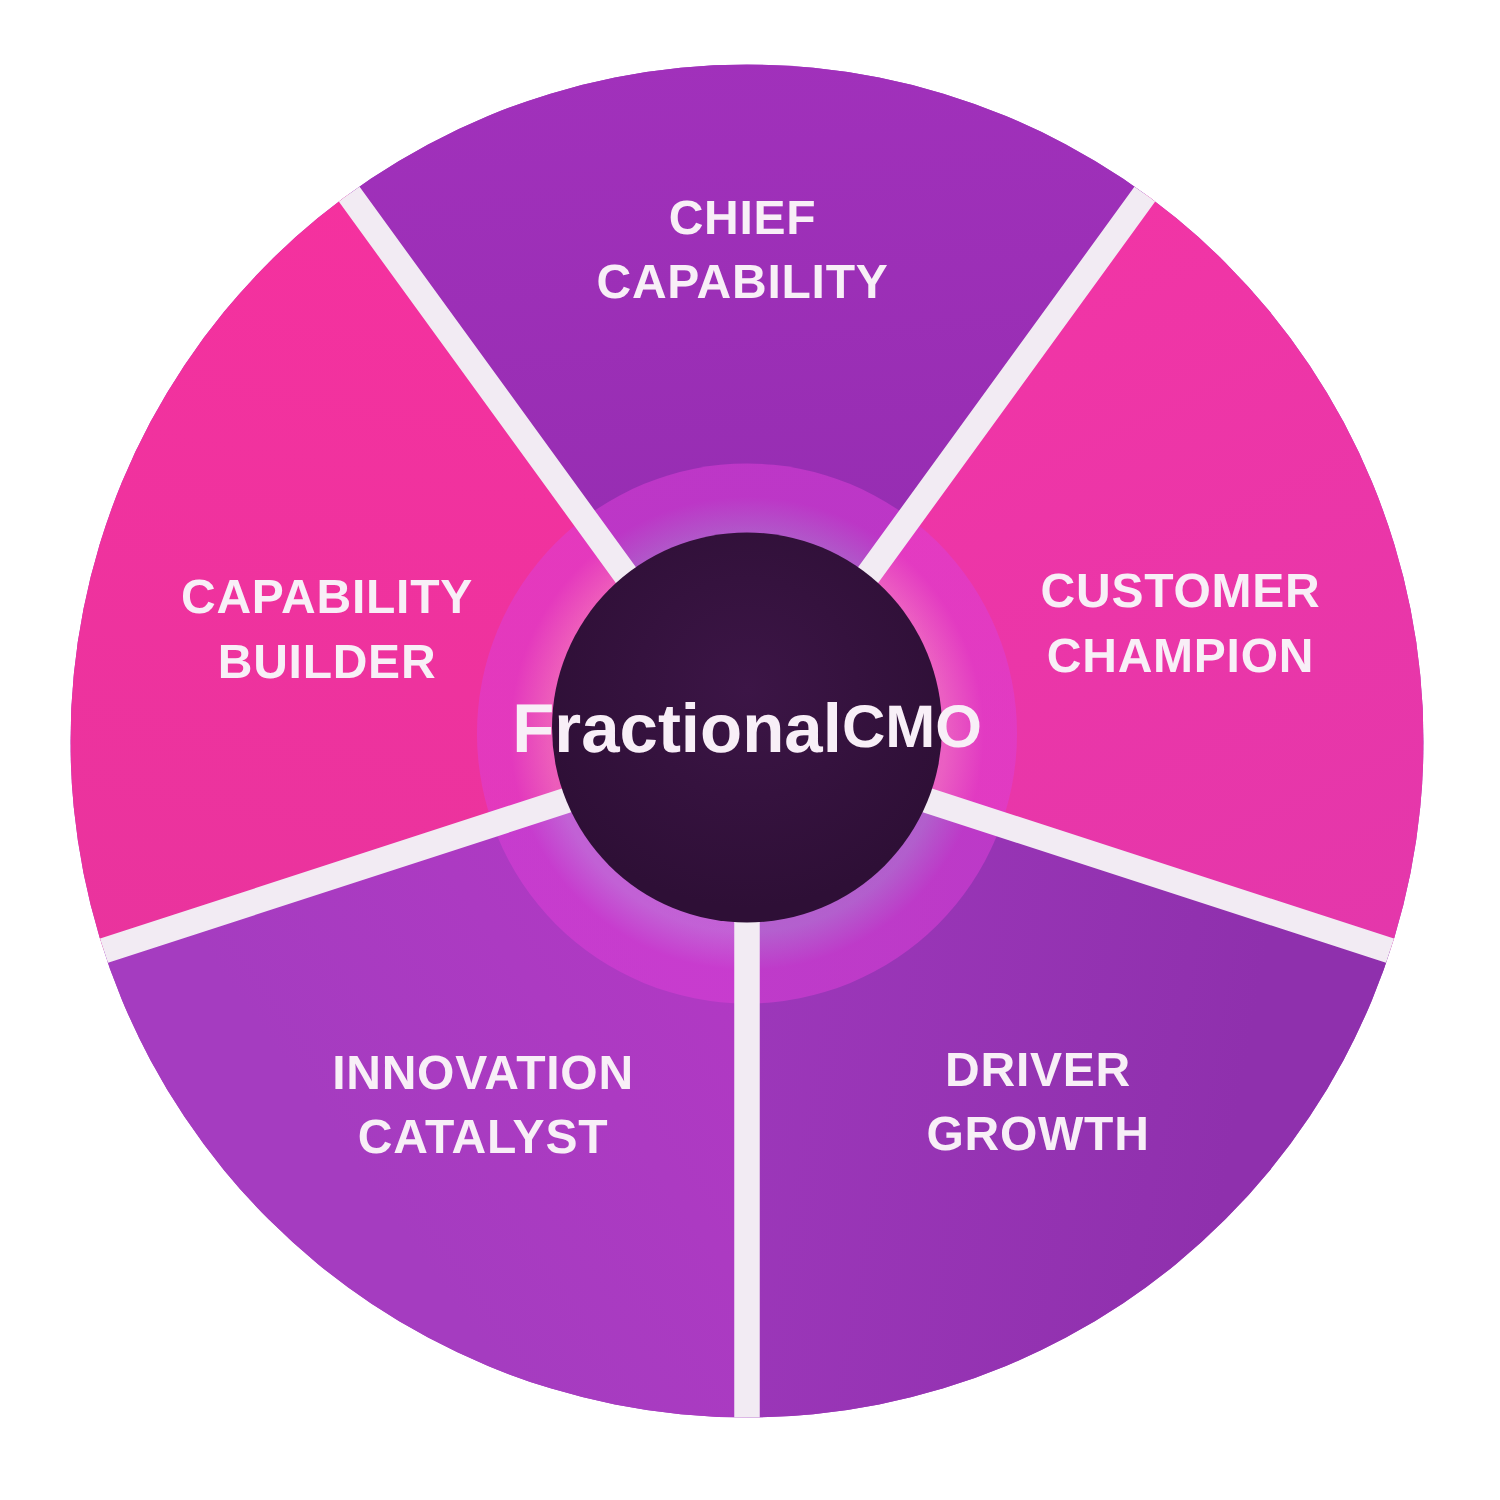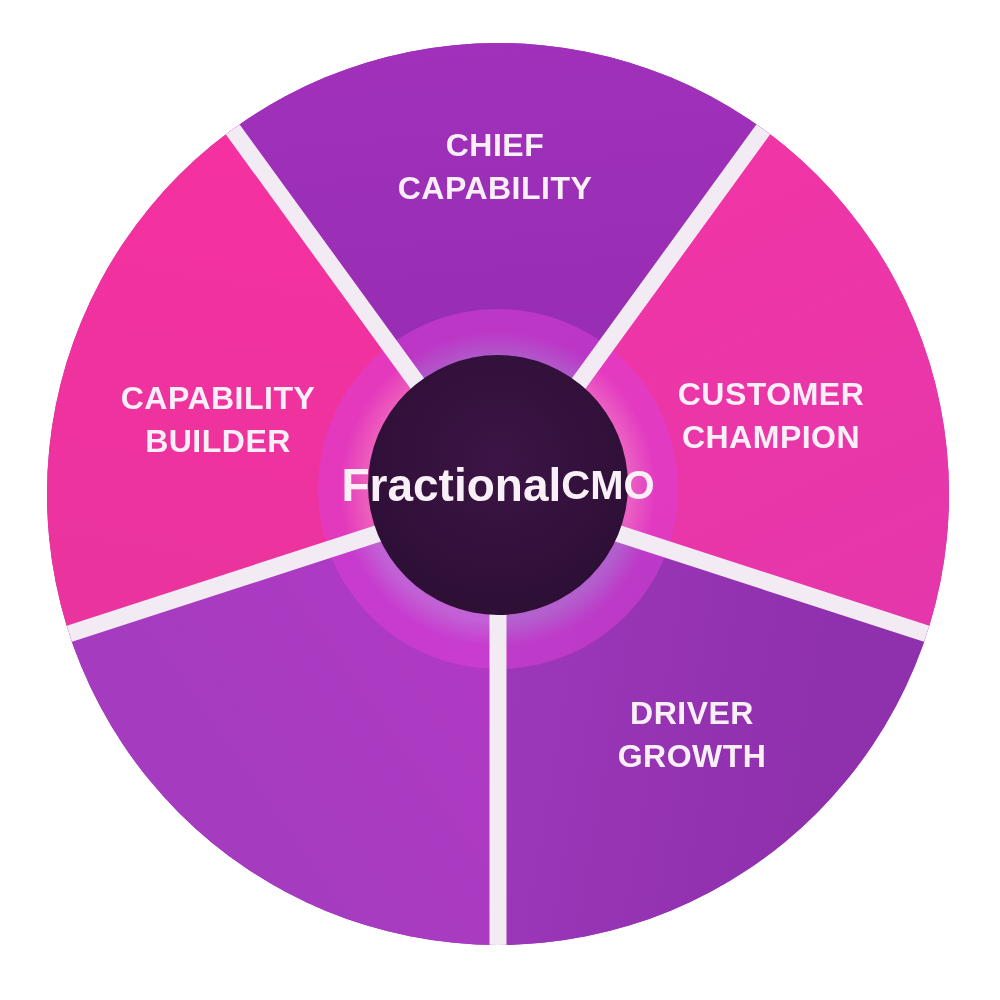--- a/index.html
+++ b/index.html
@@ -90,21 +90,21 @@
     position:absolute;
     transform:translate(-50%,-50%);
     text-align:center;
     color:var(--label-color);
     font-size:32px; font-weight:bold;
     line-height:1.35;
     letter-spacing:0.5px;
     white-space:nowrap;
   }
   .pos-chief{left:448px; top:124px;}
-  .pos-customer{left:724px; top:373px;}
+  .pos-customer{left:740px; top:373px;}
   .pos-growth{left:645px; top:692px;}
   .pos-innovation{left:275px; top:694px;}
   .pos-capability{left:171px; top:377px;}
 </style>
 </head>
 <body>
 
 <div class="wheel">
 
   <div class="wedge wedge-chief"></div>
@@ -134,19 +134,23 @@
   <div class="seg-label pos-customer">
     <div>CUSTOMER</div>
     <div>CHAMPION</div>
   </div>
 
   <div class="seg-label pos-growth">
     <div>DRIVER</div>
     <div>GROWTH</div>
   </div>
 
+  <div class="seg-label pos-innovation">
+    <div>INNOVATION</div>
+    <div>CATALYST</div>
+  </div>
 
   <div class="seg-label pos-capability">
     <div>CAPABILITY</div>
     <div>BUILDER</div>
   </div>
 
 </div>
 
 </body></html>

